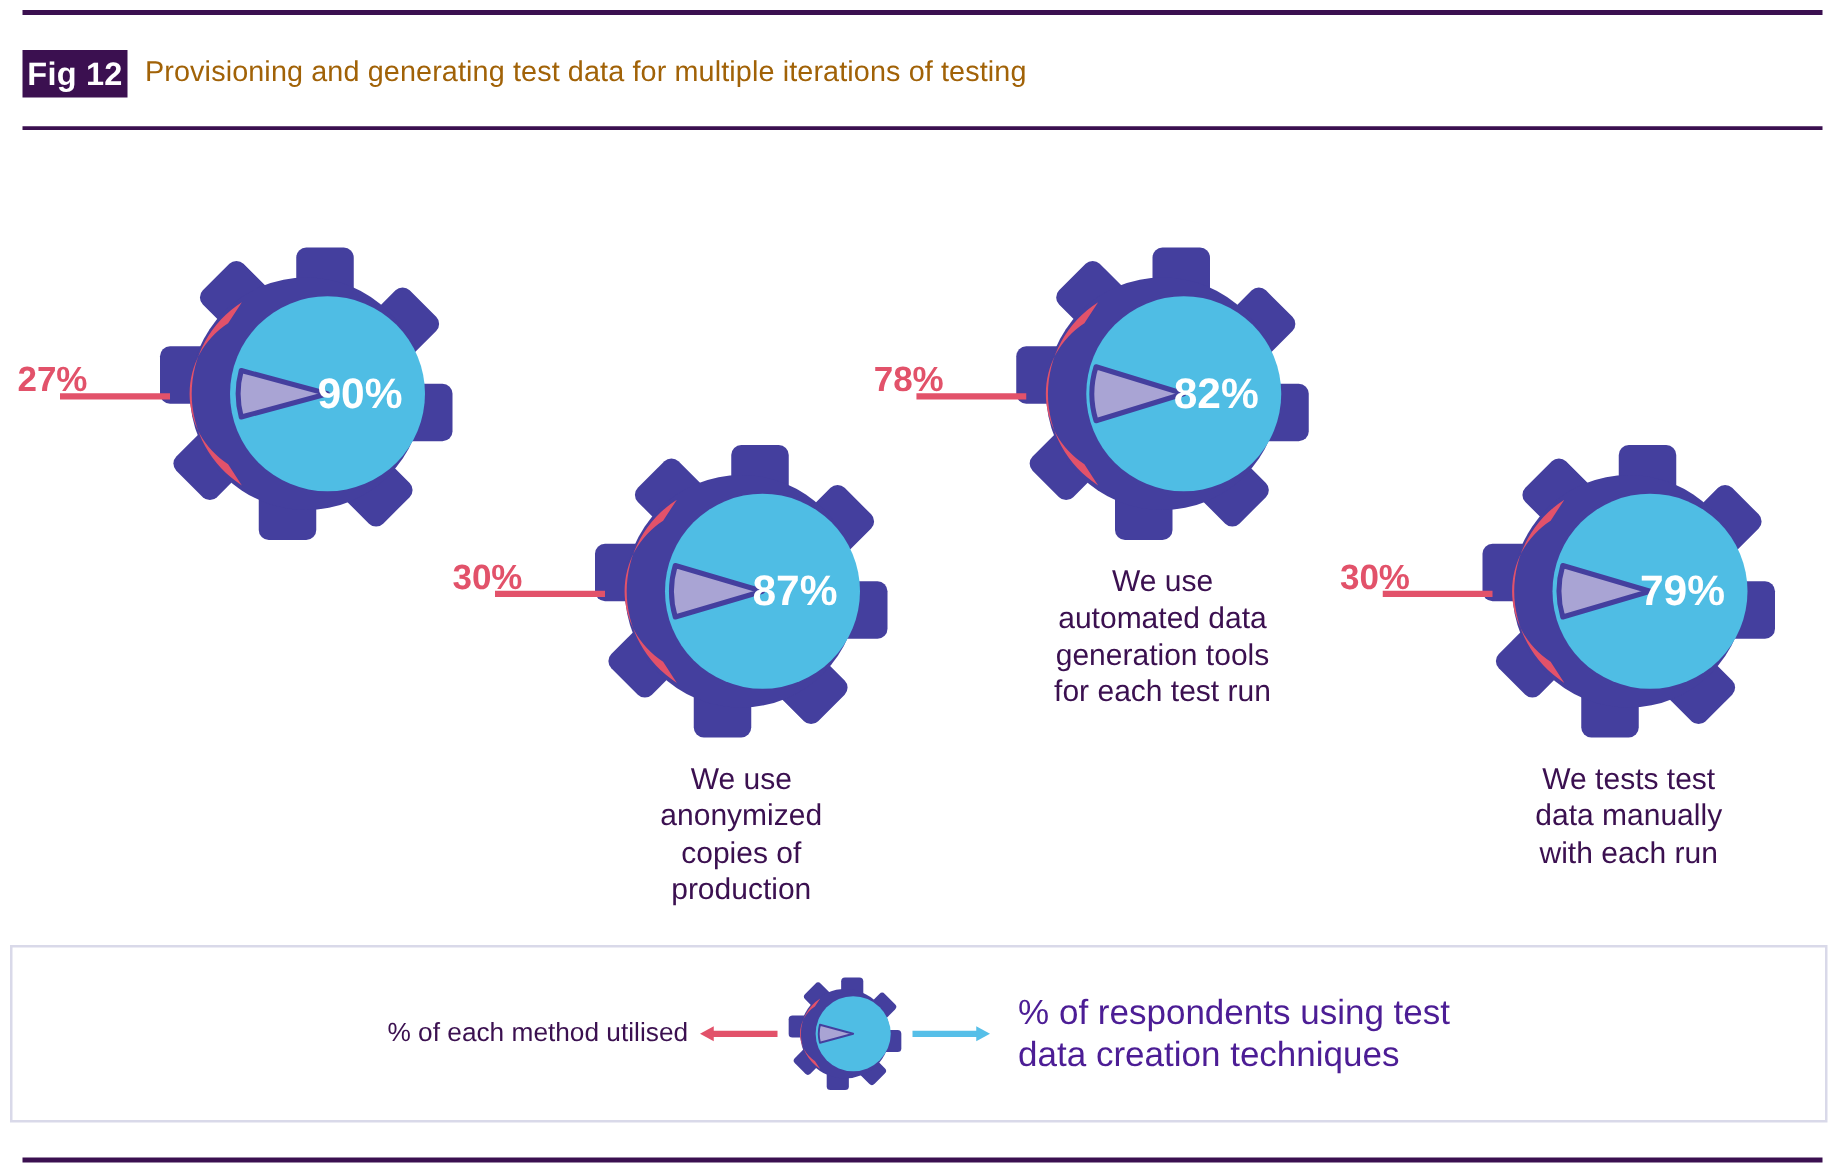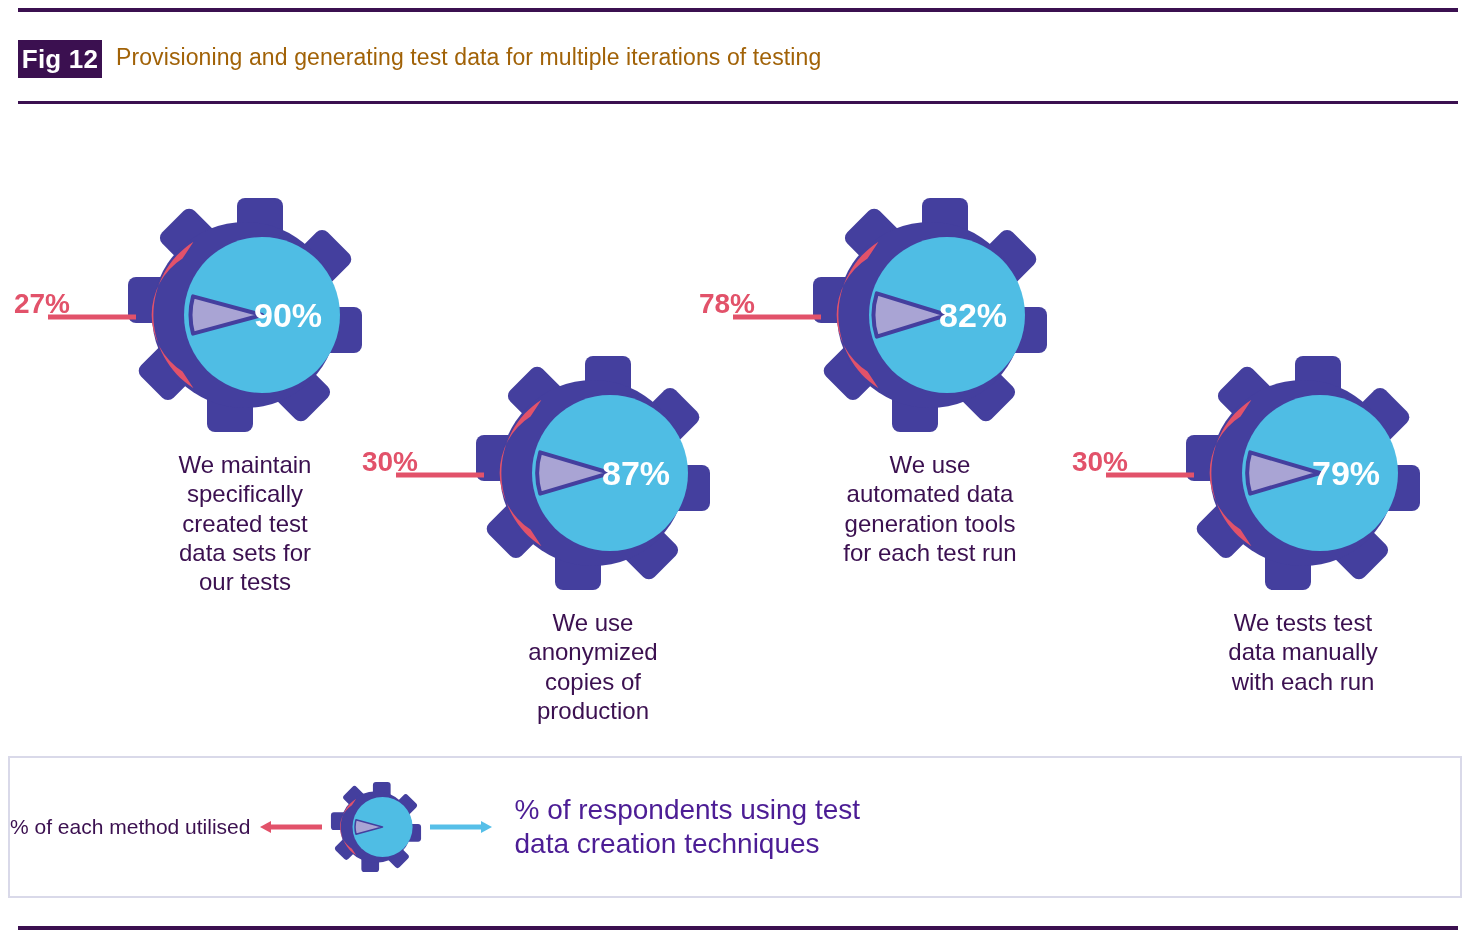--- a/index.html
+++ b/index.html
@@ -104,20 +104,21 @@
     background: #ffffff;
   }
   .legend-inner {
     position: absolute;
     left: 0;
     top: 0;
     width: 100%;
     height: 100%;
     display: flex;
     align-items: center;
+    justify-content: center;
     border-radius: 19px;
   }
   .legend-left-text {
     color: #3B1050;
     font-size: 21px;
     text-align: right;
     white-space: pre-line;
     line-height: 1.22;
     margin-right: 8px;
   }
@@ -157,25 +158,20 @@
       <path d="M 83.5 51.7 A 87 87 0 0 0 83.5 198.3 L 72.5 181.4 A 67 67 0 0 1 72.5 68.6 Z" fill="#E2526A"></path>
       <circle cx="152" cy="125" r="78" fill="#4FBDE4"></circle>
       <path d="M 152 125 L 83.0 106.4 A 71.5 71.5 0 0 0 83.0 143.6 Z" fill="#A9A4D4" stroke="#443F9E" stroke-width="4" stroke-linejoin="round"></path>
       <text x="178" y="125" fill="#FFFFFF" font-family="Liberation Sans, sans-serif" font-size="34" font-weight="bold" text-anchor="middle" dominant-baseline="central">90%</text>
     </svg>
     <svg width="110" height="20" style="position:absolute; left:-62px; top:117px;">
       <line x1="0" y1="10" x2="88" y2="10" stroke="#E2526A" stroke-width="5"></line>
     </svg>
     <div class="side-pct" style="left:-140px; top:98px; width:100px;">27%</div>
   </div>
-  <div class="gear-caption">We maintain
-specifically
-created test
-data sets for
-our tests</div>
 </div>
 
 <div class="gear-item" style="left:458px; top:348px; width:270px;">
   <div class="gear-svg-wrap">
     <svg width="270" height="250" viewBox="0 0 270 250">
       <g>
         <path d="M135 8 h30 a8 8 0 0 1 8 8 v34 h-46 v-34 a8 8 0 0 1 8 -8 z" transform="rotate(0 135 125)" fill="#443F9E"></path>
         <path d="M135 8 h30 a8 8 0 0 1 8 8 v34 h-46 v-34 a8 8 0 0 1 8 -8 z" transform="rotate(45 135 125)" fill="#443F9E"></path>
         <path d="M135 8 h30 a8 8 0 0 1 8 8 v34 h-46 v-34 a8 8 0 0 1 8 -8 z" transform="rotate(90 135 125)" fill="#443F9E"></path>
         <path d="M135 8 h30 a8 8 0 0 1 8 8 v34 h-46 v-34 a8 8 0 0 1 8 -8 z" transform="rotate(135 135 125)" fill="#443F9E"></path>

